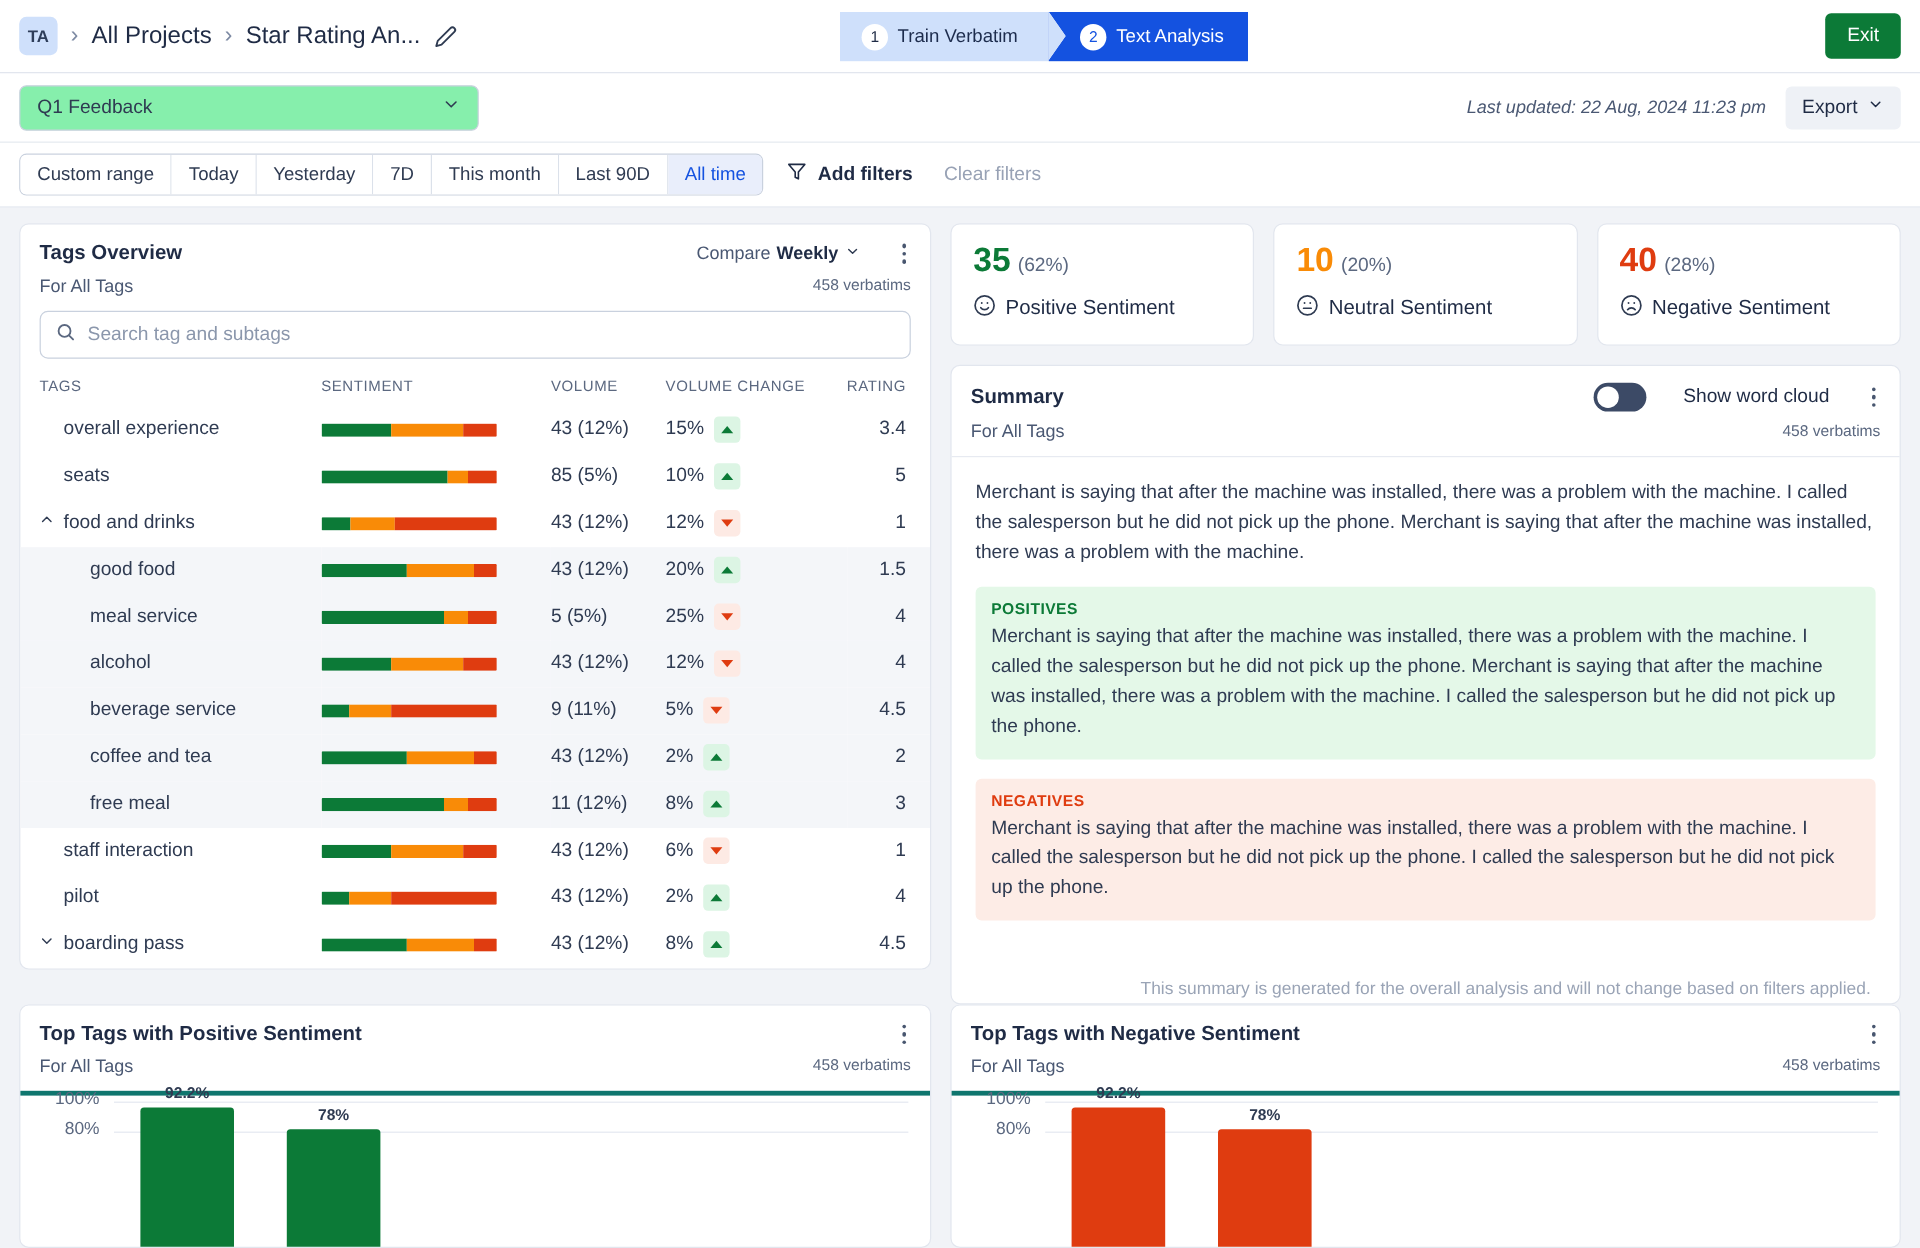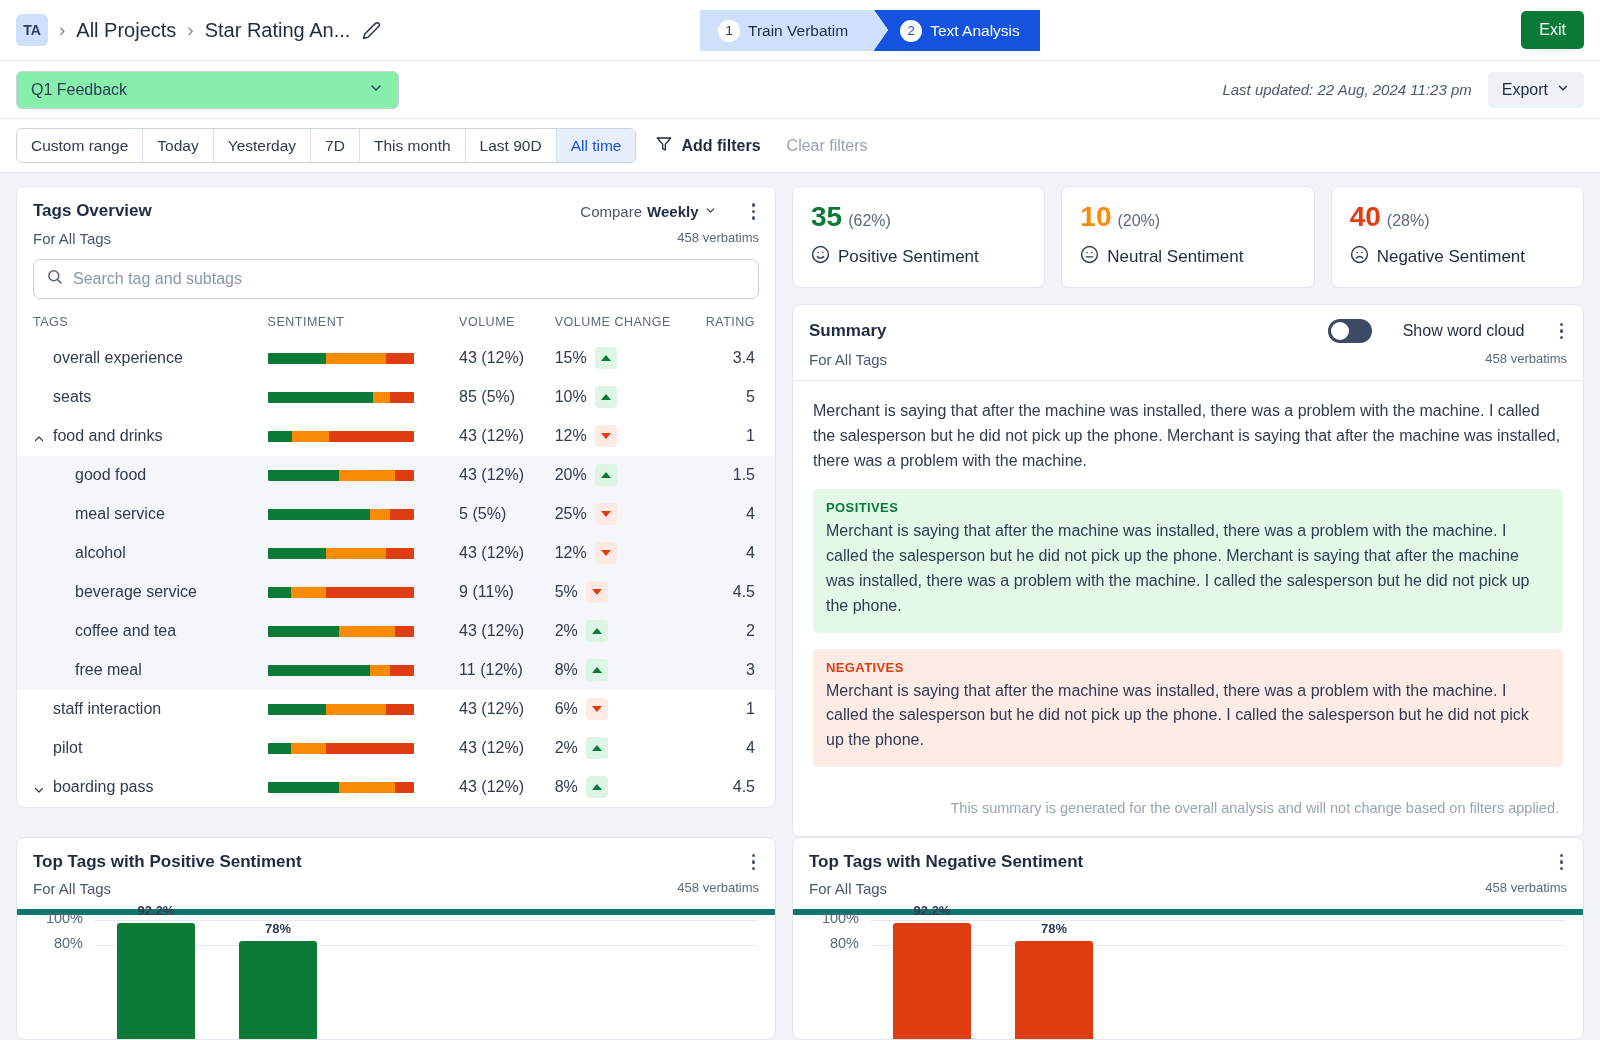--- a/index.html
+++ b/index.html
@@ -127,21 +127,21 @@
     padding:6px 0 10px 0;
   }
   .tbl td { font-size:16px; color:#2f3b52; padding:0; height:39px; vertical-align:middle; }
   .c-tag   { width:252px; padding-left:16px !important; }
   .c-sent  { width:192px; }
   .c-vol   { width:96px; }
   .c-chg   { width:152px; }
   .c-rat   { width:62px; text-align:right; padding-right:20px !important; }
   .tbl th.c-rat { text-align:right; }
   tr.sub { background:#f4f6f9; }
-  .tagcell { display:flex; align-items:flex-end; gap:8px; }
+  .tagcell { display:flex; align-items:flex-start; gap:8px; }
   .tagcell.indent { padding-left:22px; }
   .chev-small { width:12px; display:inline-flex; justify-content:center; }
   .bar { width:146px; height:11px; display:flex; border-radius:1px; overflow:hidden; }
   .bar .pos { background:#0c7a37; }
   .bar .neu { background:#f98b07; }
   .bar .neg { background:#df3c10; }
   .chg { display:flex; align-items:center; gap:8px; }
   .arrow-badge {
     width:22px; height:22px; border-radius:4px; display:flex; align-items:center; justify-content:center;
   }
@@ -167,28 +167,28 @@
   .toggle .knob { position:absolute; top:3px; left:3px; width:18px; height:18px; border-radius:50%; background:#fff; }
   .toggle-label { font-size:16px; color:#1f2b45; }
   .summary-body { border-top:1px solid #e7eaf1; padding:18px 20px 0 20px; flex:1; display:flex; flex-direction:column; }
   .para { font-size:16px; line-height:1.55; color:#2f3b52; }
   .block { border-radius:5px; padding:11px 13px 14px 13px; margin-top:16px; }
   .block.pos { background:#e4f8e8; }
   .block.neg { background:#fdece6; }
   .block-title { font-size:13px; font-weight:700; letter-spacing:.4px; margin-bottom:4px; }
   .block.pos .block-title { color:#0c7a37; }
   .block.neg .block-title { color:#df3c10; }
-  .disclaimer { margin-top:auto; text-align:right; font-size:14.5px; color:#9aa4b6; padding:22px 4px 20px 0; }
+  .disclaimer { margin-top:auto; text-align:right; font-size:14.5px; color:#9aa4b6; padding:22px 4px 4px 0; }
 
   
   .bottom { display:flex; gap:16px; padding:0 16px 0 16px; flex:0 0 auto; }
   .chart-card { background:#fff; border:1px solid #e2e6ee; border-radius:8px; }
   .chart-card.left { width:760px; }
   .chart-card.right { flex:1; }
-  .chart-area { border-top:6px solid #0f766e; height:130px; position:relative; padding:18px 16px 0 16px; }
+  .chart-area { border-top:4px solid #0f766e; height:130px; position:relative; padding:18px 16px 0 16px; }
   .gridline { position:absolute; left:78px; right:18px; height:1px; background:#e4e8f0; }
   .ylab { position:absolute; left:0; width:66px; text-align:right; font-size:14.5px; color:#5b6880; }
   .bar-col { position:absolute; bottom:0; }
   .bar-col .value { position:absolute; bottom:100%; left:50%; transform:translateX(-50%); margin-bottom:5px; font-size:13px; font-weight:700; color:#2f3b52; white-space:nowrap; }
   .bar-rect { border-radius:3px 3px 0 0; width:100%; }
 </style>
 </head>
 <body>
 
 <div class="app">

